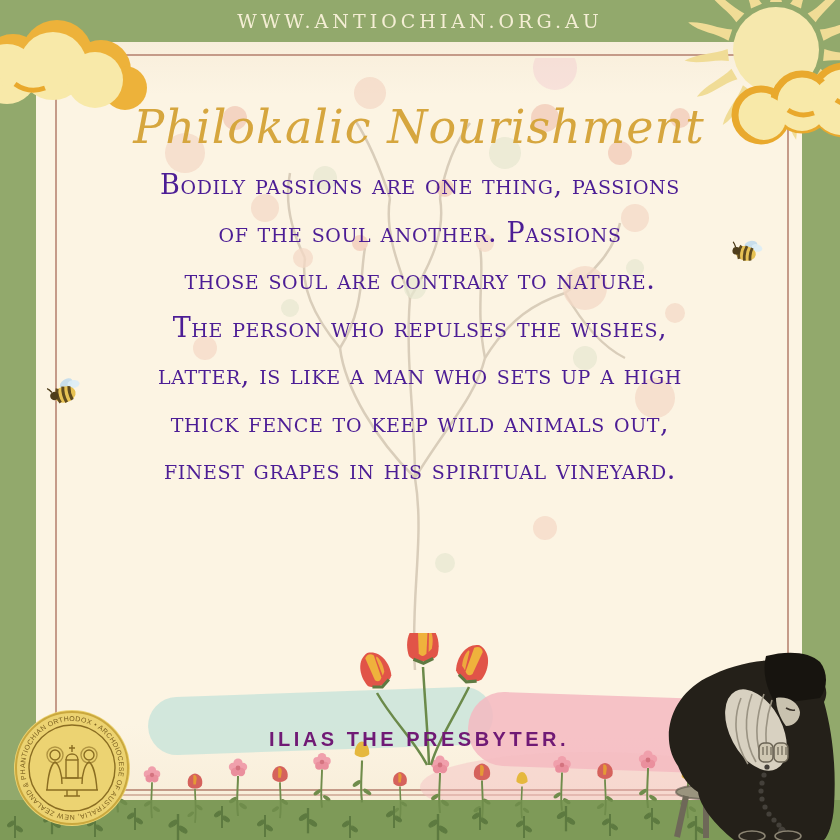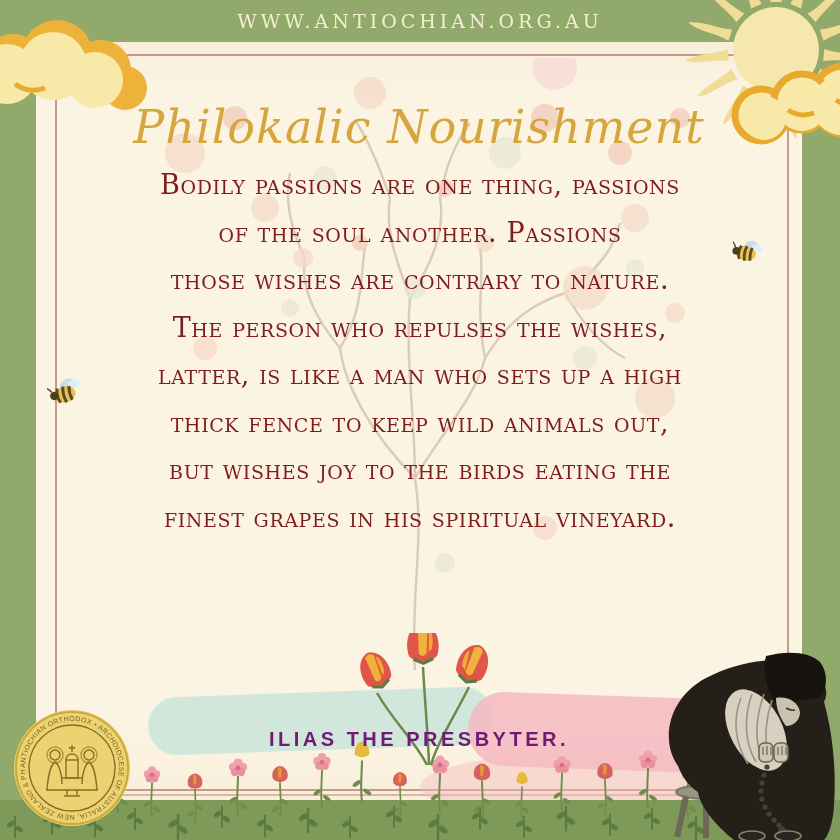--- a/index.html
+++ b/index.html
@@ -26,21 +26,21 @@
     position:absolute;left:55px;top:794px;width:734px;height:2px;
     background:rgba(187,139,121,0.55);
   }
   .tree-bg{position:absolute;left:115px;top:58px;width:610px;height:615px;opacity:.5;}
   .page-title{
     position:absolute;left:36px;top:66px;width:766px;text-align:center;
     font-style:italic;font-size:46px;color:#d6a63e;letter-spacing:1px;margin-top:34px;
   }
   .quote{position:absolute;left:60px;top:161px;width:720px;text-align:center;}
   .quote-line{
-    font-variant:small-caps;font-size:27px;letter-spacing:.6px;color:#7f1d1d;
+    font-variant:small-caps;font-size:27px;letter-spacing:.6px;color:#4c1d95;
     line-height:47.5px;white-space:nowrap;
   }
   .brush-teal{
     position:absolute;left:148px;top:692px;width:345px;height:58px;background:#cde6da;
     border-radius:30px;transform:rotate(-2deg);opacity:.9;
   }
   .brush-pink{
     position:absolute;left:468px;top:697px;width:355px;height:74px;background:#f5b9c1;
     border-radius:36px;transform:rotate(2deg);opacity:.85;
   }
@@ -119,25 +119,24 @@
   </svg>
 
   <div class="inner-border"></div>
   <div class="extra-bottom-line"></div>
 
   <div class="page-title">Philokalic Nourishment</div>
 
   <div class="quote">
     <div class="quote-line">Bodily passions are one thing, passions</div>
     <div class="quote-line">of the soul another. Passions</div>
-    <div class="quote-line">those wishes are contrary to nature.</div>
+    <div class="quote-line">those soul are contrary to nature.</div>
     <div class="quote-line">The person who repulses the wishes,</div>
     <div class="quote-line">latter, is like a man who sets up a high</div>
     <div class="quote-line">thick fence to keep wild animals out,</div>
-    <div class="quote-line">but wishes joy to the birds eating the</div>
     <div class="quote-line">finest grapes in his spiritual vineyard.</div>
   </div>
 
   <div class="brush-teal"></div>
   <div class="brush-pink"></div>
   <div class="wash-pink"></div>
 
   <div class="meadow"></div>
 
   <svg class="flower-strip" viewBox="0 0 840 100">

